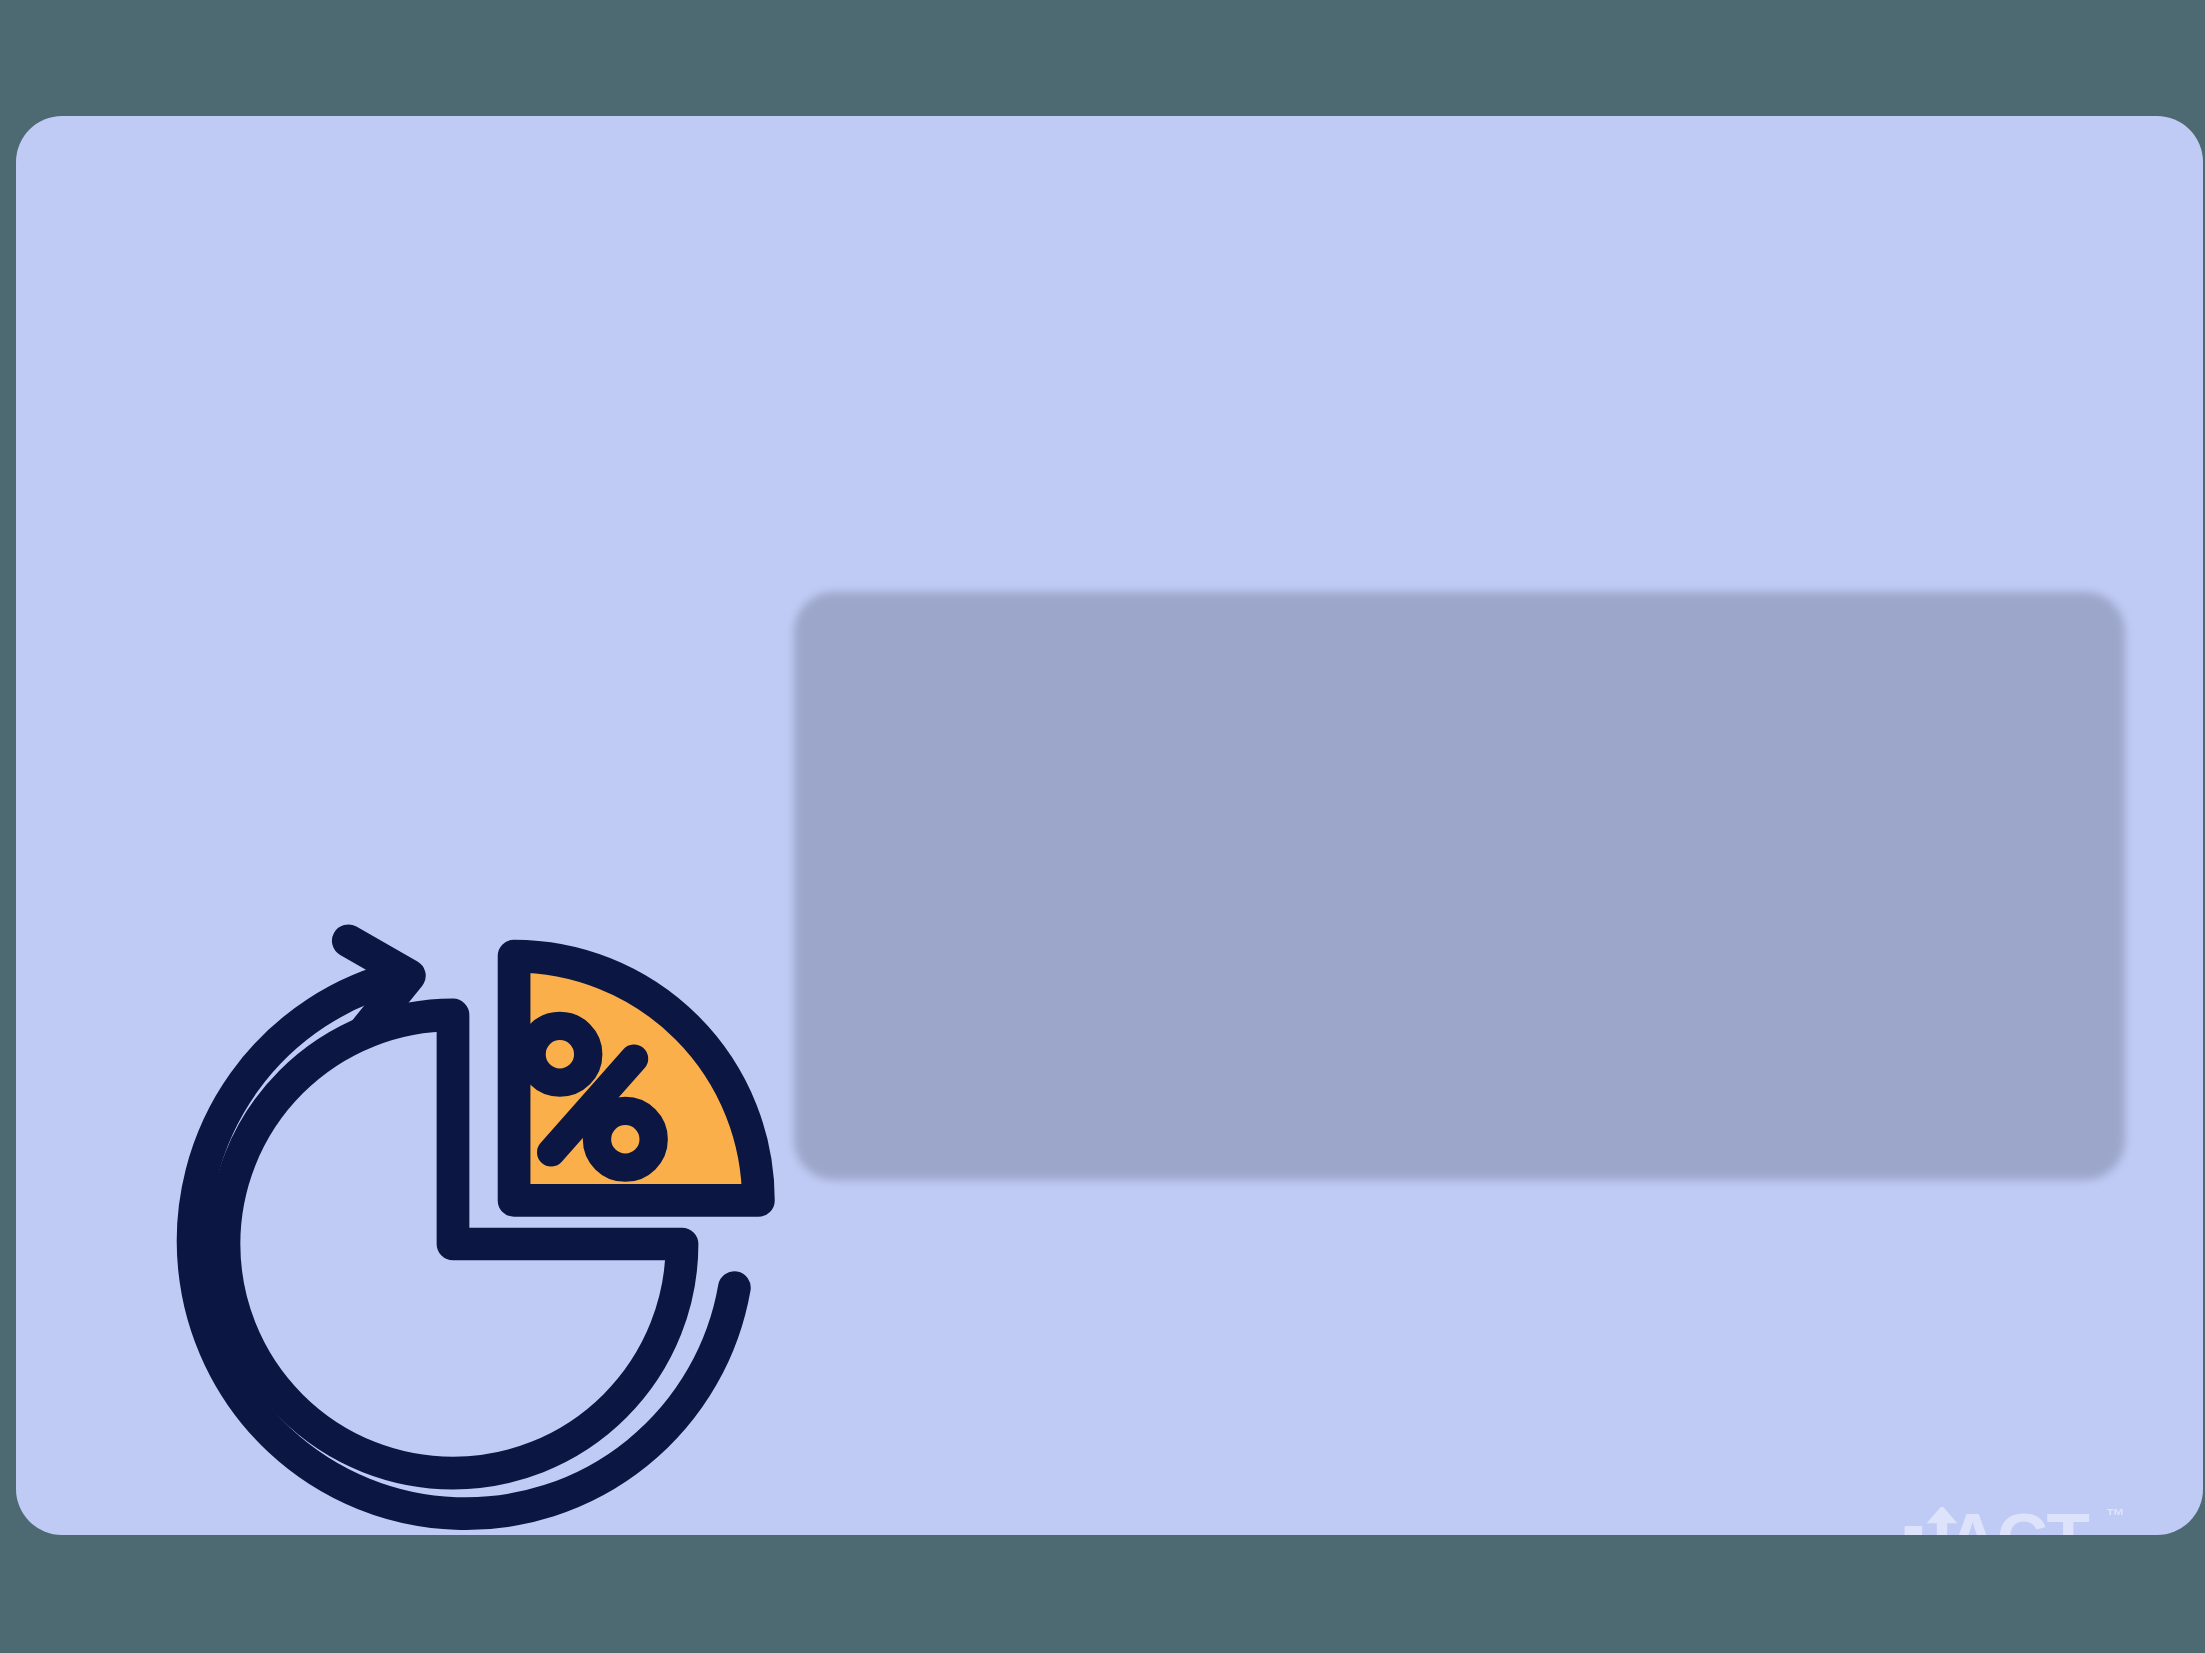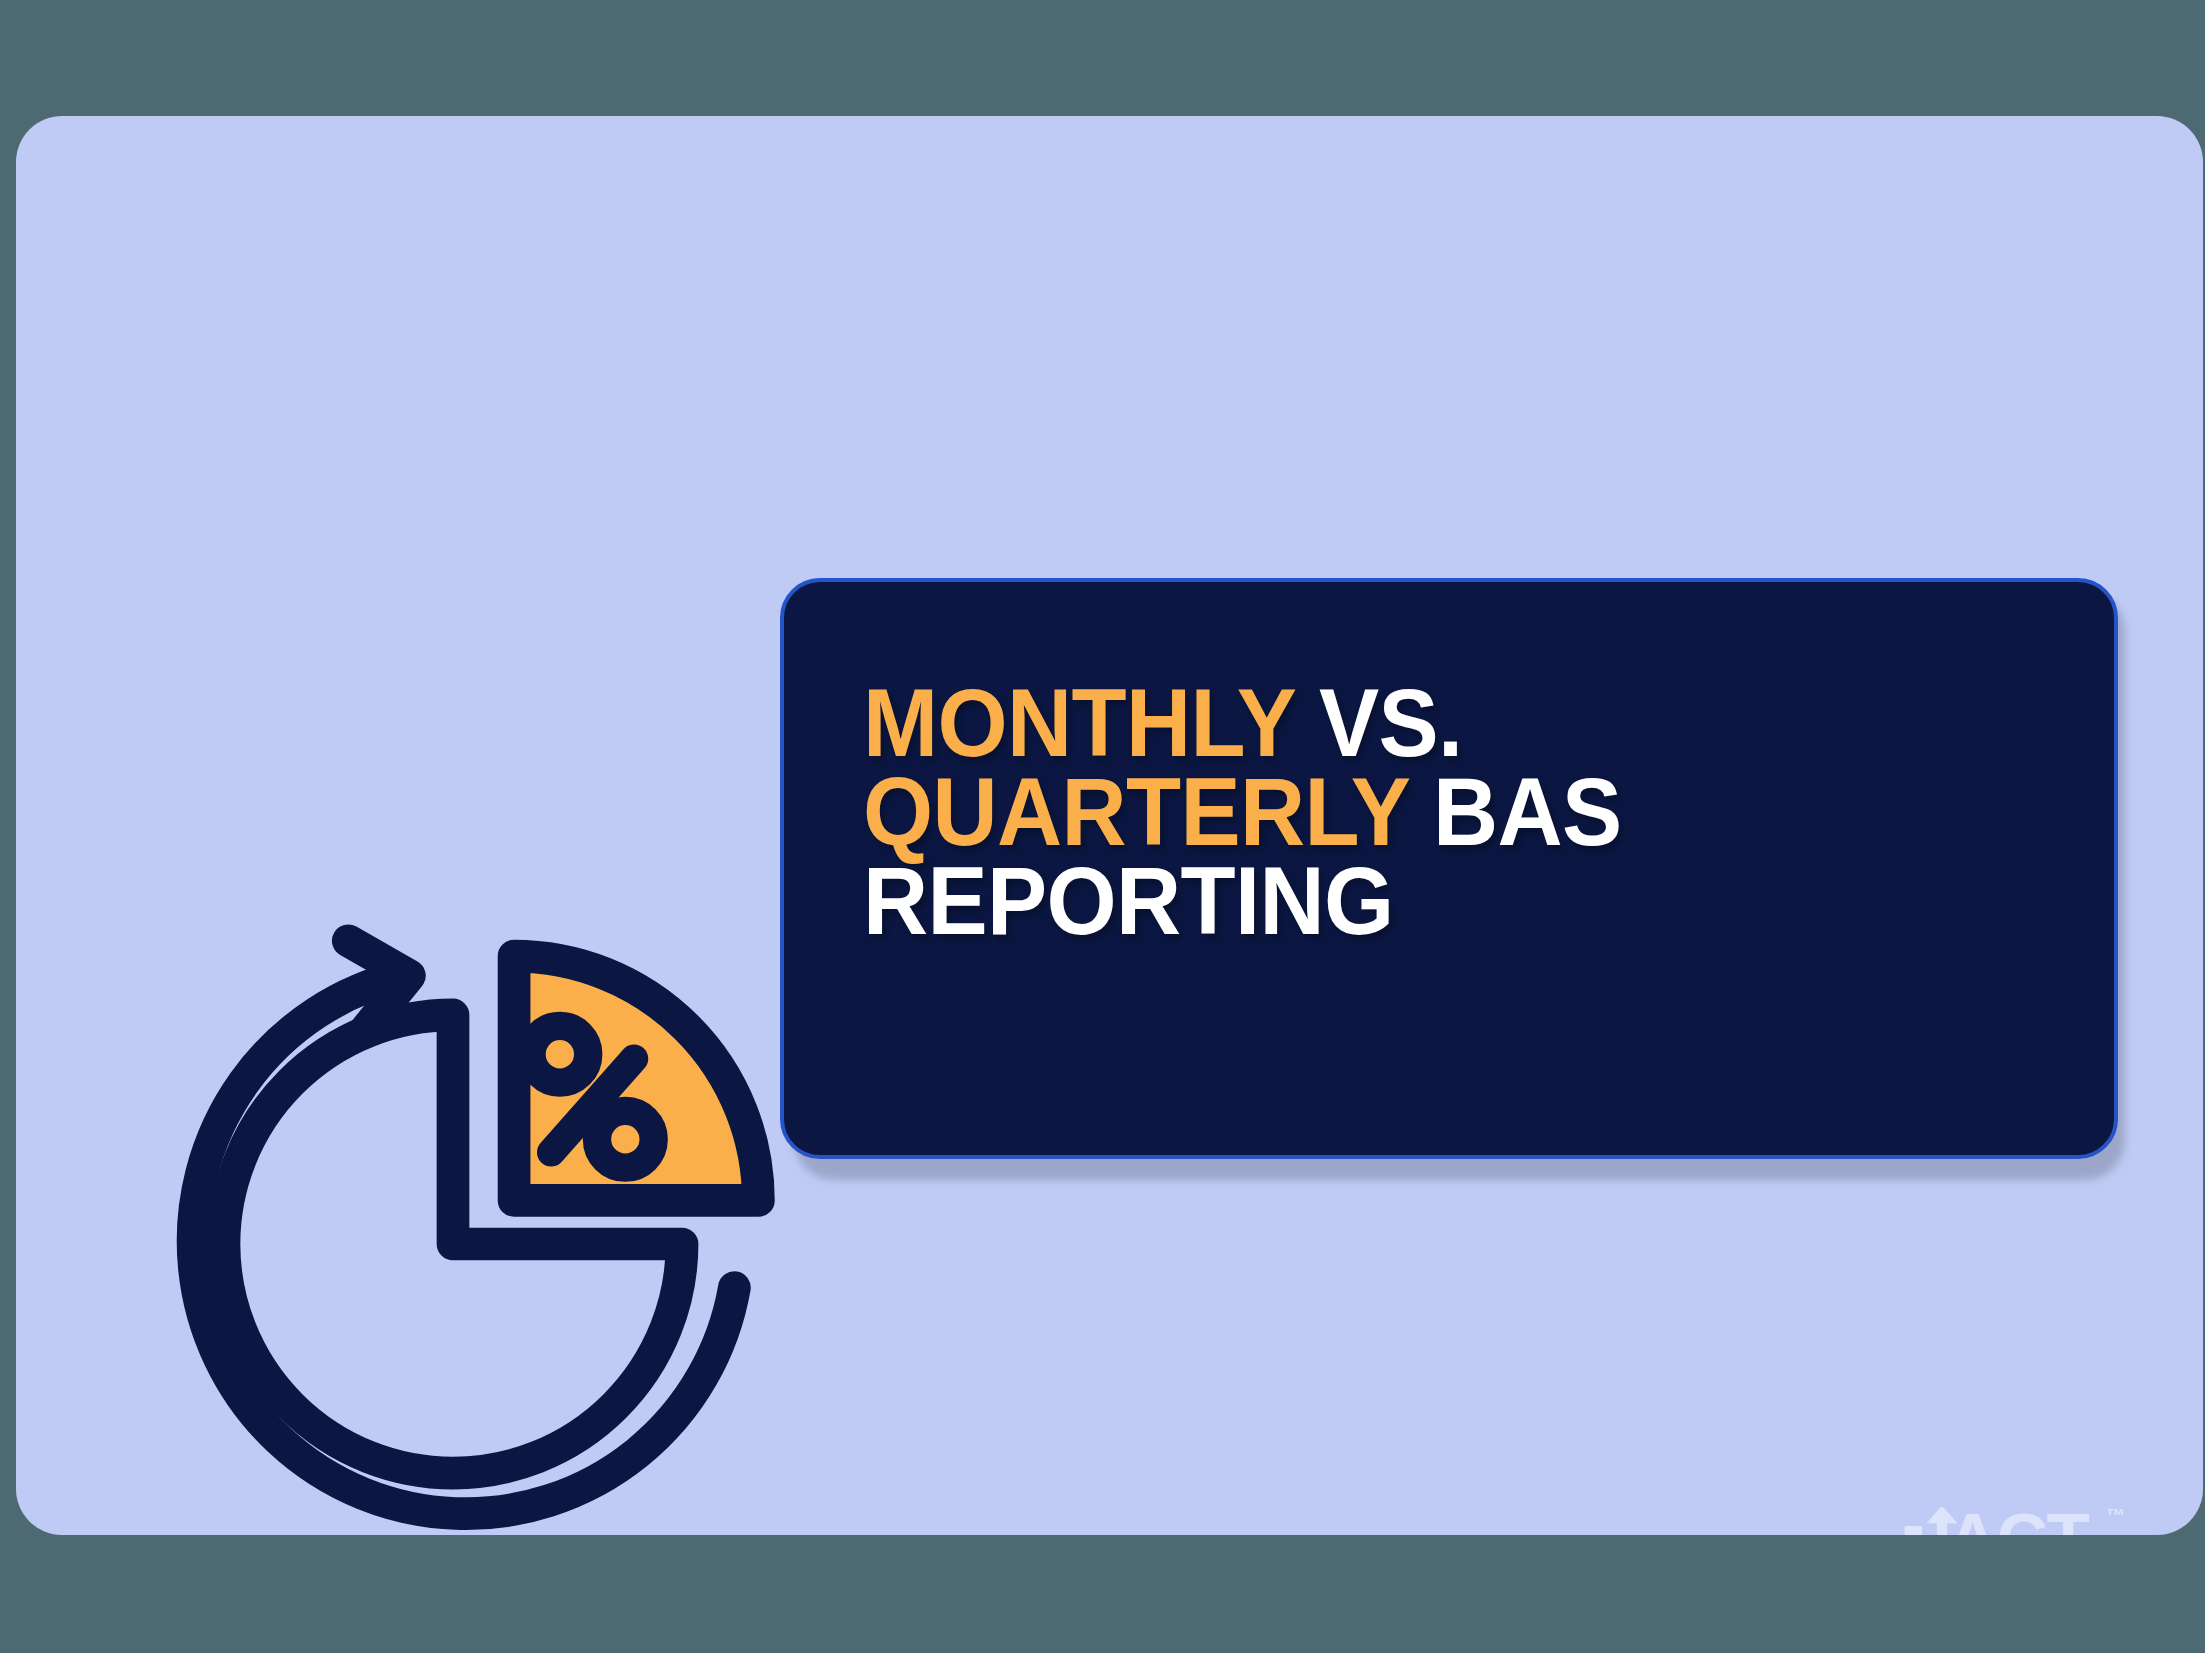--- a/index.html
+++ b/index.html
@@ -144,31 +144,20 @@
             <line x1="205" y1="118" x2="243" y2="75"></line>
           </g>
           <circle cx="209" cy="73" r="13" fill="none" stroke="#0b1742" stroke-width="13"></circle>
           <circle cx="239" cy="112" r="13" fill="none" stroke="#0b1742" stroke-width="13"></circle>
         </g>
       </svg>
     </div>
 
     <div id="headline-shadow"></div>
 
-    <div id="headline-panel">
-      <div id="headline-text">
-
-        <div class="hl-line"><span class="hl-accent">MONTHLY</span> <span class="hl-plain">VS.</span></div>
-
-        <div class="hl-line"><span class="hl-accent">QUARTERLY</span> <span class="hl-plain">BAS</span></div>
-
-        <div class="hl-line"><span class="hl-plain">REPORTING</span></div>
-
-      </div>
-    </div>
 
     <div id="logo">
       <svg viewBox="0 0 420 165" xmlns="http://www.w3.org/2000/svg">
         <g fill="#dde3fa">
           <rect x="24" y="42" width="24" height="50" rx="2"></rect>
           <rect x="56" y="26" width="24" height="66" rx="2"></rect>
           <path d="M 100 92 L 100 22 L 86 22 L 107 -2 L 128 22 L 114 22 L 114 92 Z"></path>
         </g>
       </svg>
       <div id="logo-wordmark">ACT</div>

